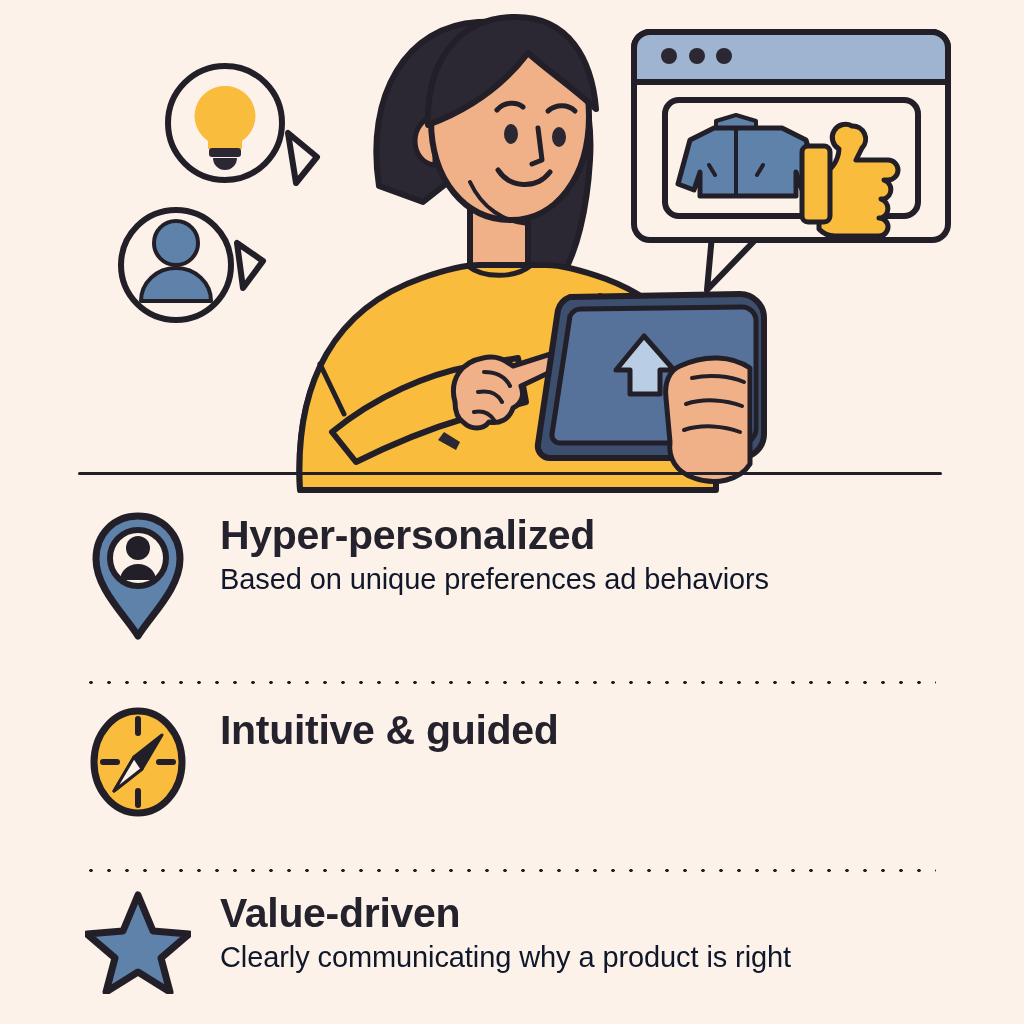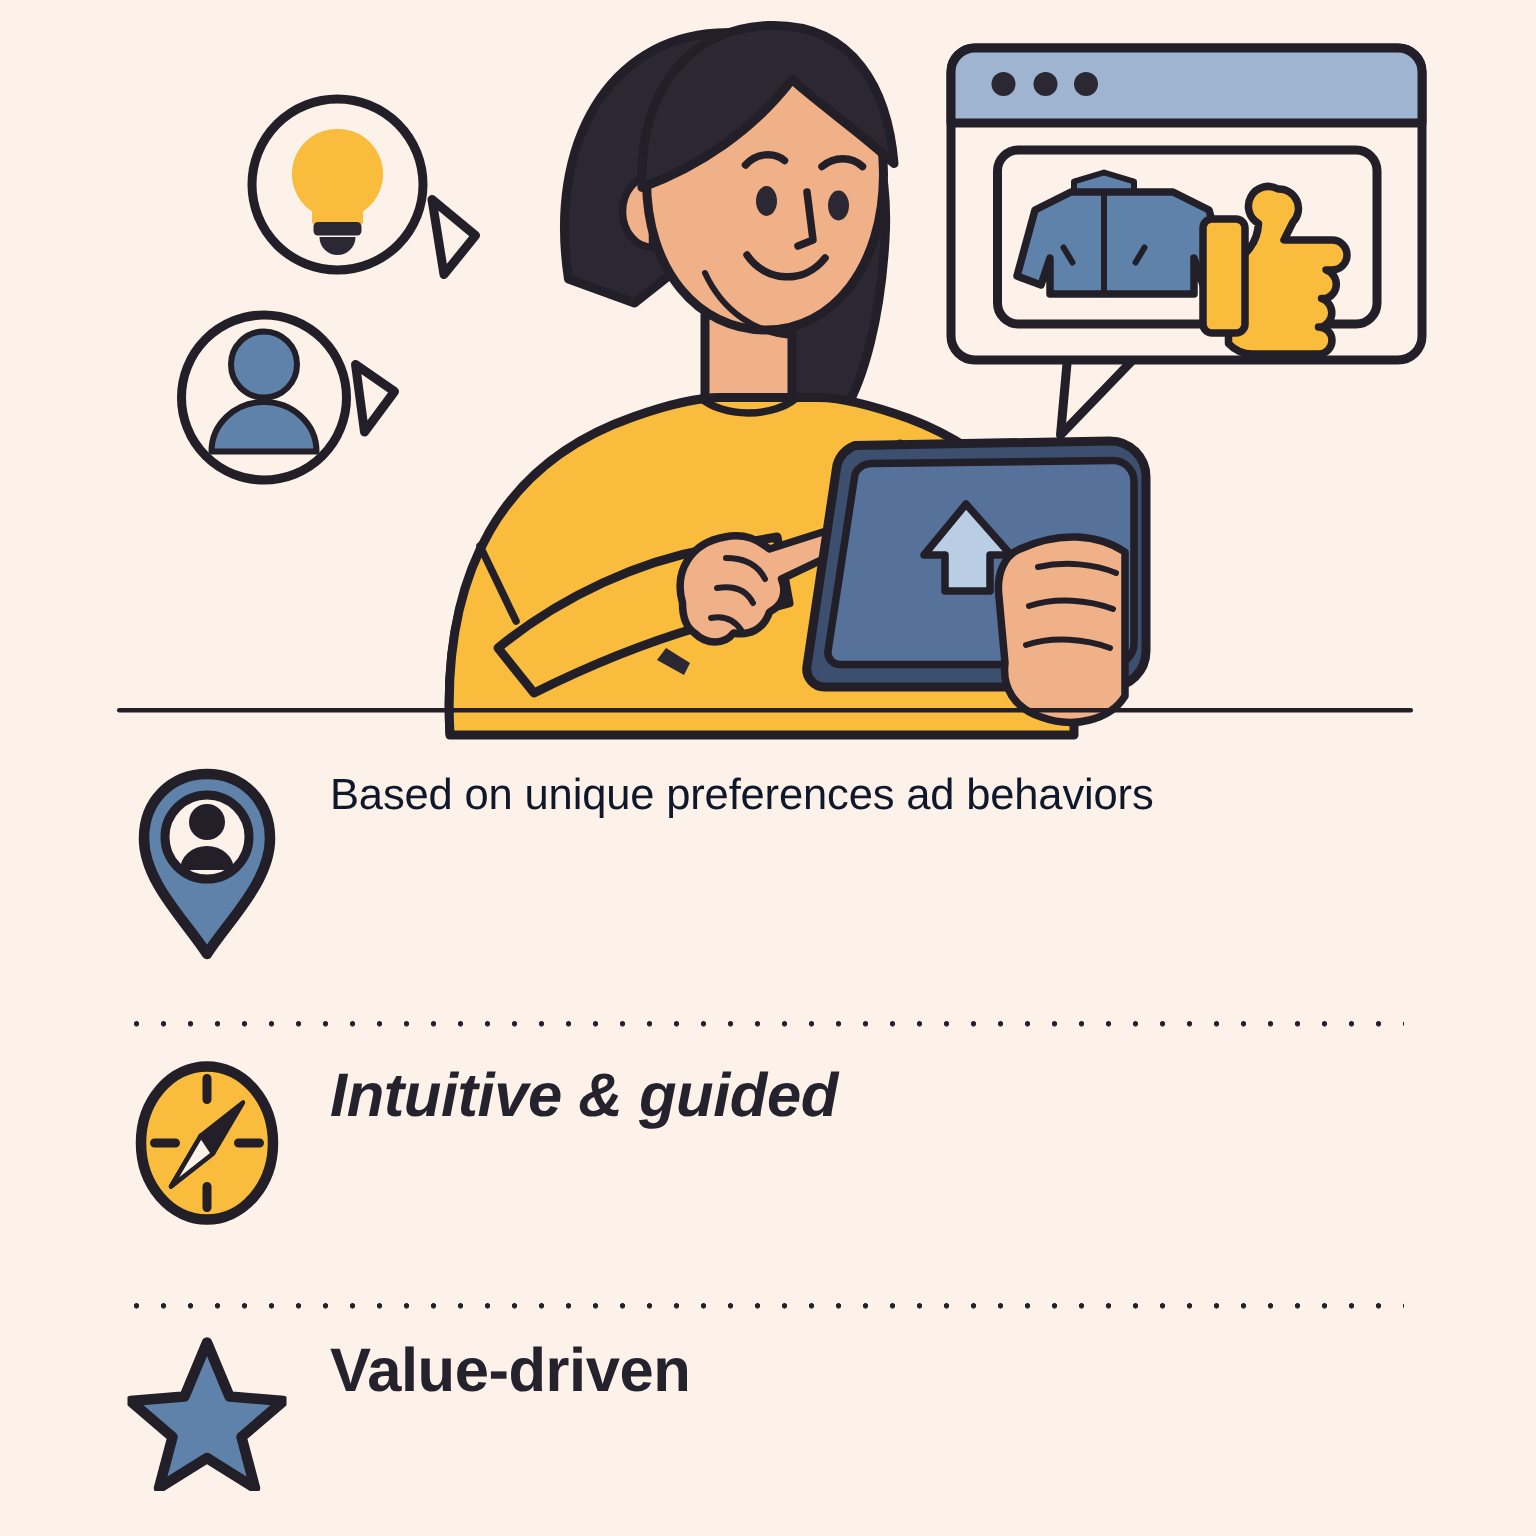--- a/index.html
+++ b/index.html
@@ -16,21 +16,21 @@
   #illustration svg{display:block;width:1024px;height:500px;}
 
   
   #features{position:absolute;left:0;top:500px;width:1024px;height:524px;}
 
   .feature-row{
     position:absolute;left:78px;width:884px;height:150px;
     display:flex;align-items:flex-start;
   }
   .feature-row.r0{top:10px;}
-  .feature-row.r1{top:205px;font-style:italic;}
+  .feature-row.r1{top:205px;}
   .feature-row.r2{top:388px;}
 
   .feature-icon{
     width:120px;min-width:120px;height:130px;
     display:flex;align-items:flex-start;justify-content:center;
     padding-top:2px;
   }
   .feature-icon svg{display:block;}
 
   .feature-text{padding-left:22px;padding-top:4px;}
@@ -191,20 +191,21 @@
     <div class="feature-row r0">
       <div class="feature-icon">
         <svg width="96" height="128" viewBox="0 0 96 128" xmlns="http://www.w3.org/2000/svg">
           <path d="M48 4 C24 4 6 22 6 47 C6 76 34 102 48 124 C62 102 90 76 90 47 C90 22 72 4 48 4 Z" fill="#5f82aa" stroke="#221f28" stroke-width="7" stroke-linejoin="round"></path>
           <circle cx="48" cy="46" r="28" fill="#fdf2e9" stroke="#221f28" stroke-width="6"></circle>
           <circle cx="48" cy="36" r="12" fill="#221f28"></circle>
           <path d="M30 68 a18 16 0 0 1 36 0 z" fill="#221f28"></path>
         </svg>
       </div>
       <div class="feature-text">
+        <h2 class="feature-title">Hyper-personalized</h2>
         <p class="feature-sub">Based on unique preferences ad behaviors</p>
       </div>
     </div>
 
     <div class="dotted-divider d0"></div>
 
     <div class="feature-row r1">
       <div class="feature-icon">
         <svg width="96" height="110" viewBox="0 0 96 110" xmlns="http://www.w3.org/2000/svg">
           <ellipse cx="48" cy="55" rx="44" ry="51" fill="#f9bc3c" stroke="#221f28" stroke-width="7"></ellipse>
@@ -221,17 +222,18 @@
     <div class="dotted-divider d1"></div>
 
     <div class="feature-row r2">
       <div class="feature-icon">
         <svg width="106" height="104" viewBox="0 0 106 104" xmlns="http://www.w3.org/2000/svg">
           <path d="M53 5 L68 41 L104 44 L76 68 L85 102 L53 82 L21 102 L30 68 L2 44 L38 41 Z" fill="#5f82aa" stroke="#221f28" stroke-width="7" stroke-linejoin="round"></path>
         </svg>
       </div>
       <div class="feature-text">
         <h2 class="feature-title">Value-driven</h2>
+        <p class="feature-sub">Clearly communicating why a product is right</p>
       </div>
     </div>
 
   </div>
 </div>
 
 </body></html>

